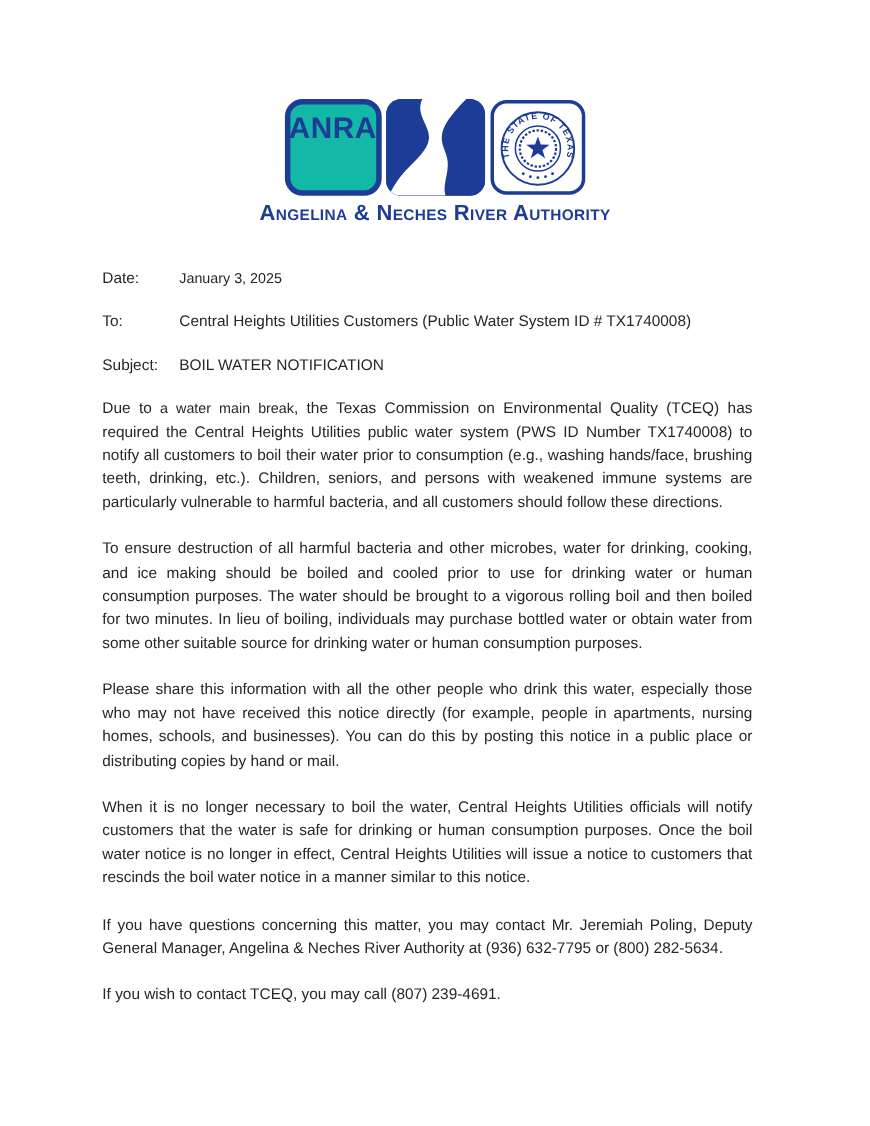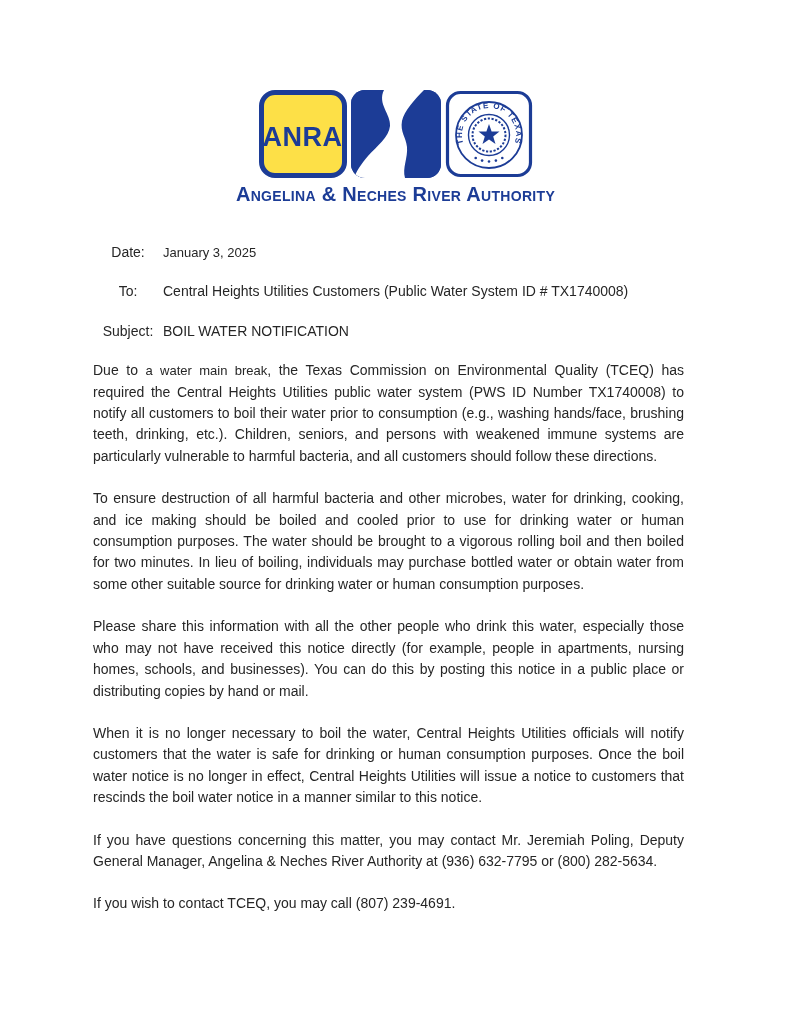--- a/index.html
+++ b/index.html
@@ -19,23 +19,23 @@
     display: flex;
     justify-content: center;
     align-items: stretch;
     gap: 4px;
   }
   .logo-box { box-sizing: border-box; height: 88px; }
   .anra-box {
     width: 88px;
     border: 5px solid #1c3c96;
     border-radius: 16px;
-    background: #fde047;
+    background: #14b8a6;
     display: flex;
-    align-items: center;
+    align-items: flex-start;
     justify-content: center;
     padding-top: 6px;
   }
   .anra-box span {
     color: #1c3c96;
     font-size: 27px;
     font-weight: 800;
     letter-spacing: 0.5px;
   }
   .river-box {
@@ -56,21 +56,21 @@
     letter-spacing: 0.3px;
   }
   
   .letter {
     padding: 36px 91px 0 93px;
     font-size: 14px;
     line-height: 21.4px;
   }
   .meta { margin-bottom: 16px; }
   .meta-row { margin-bottom: 18px; white-space: nowrap; }
-  .meta-label { display: inline-block; width: 70px; text-align: center; }
+  .meta-label { display: inline-block; width: 70px; }
   .para {
     margin: 0 16px 21px 0;
     text-align: justify;
   }
   .para.last { margin-bottom: 0; }
   .inserted { font-size: 13px; }
 </style>
 </head>
 <body>
 

